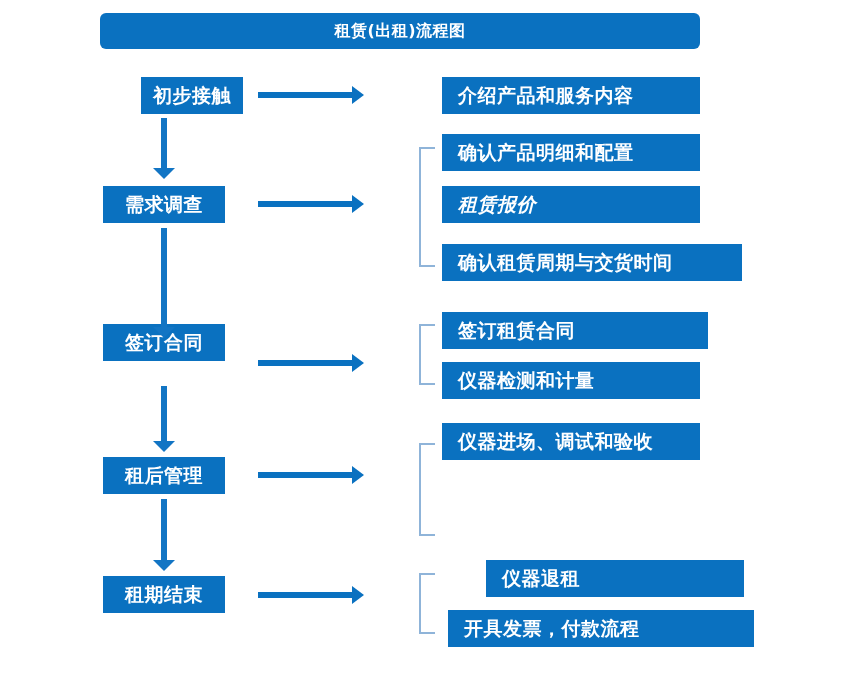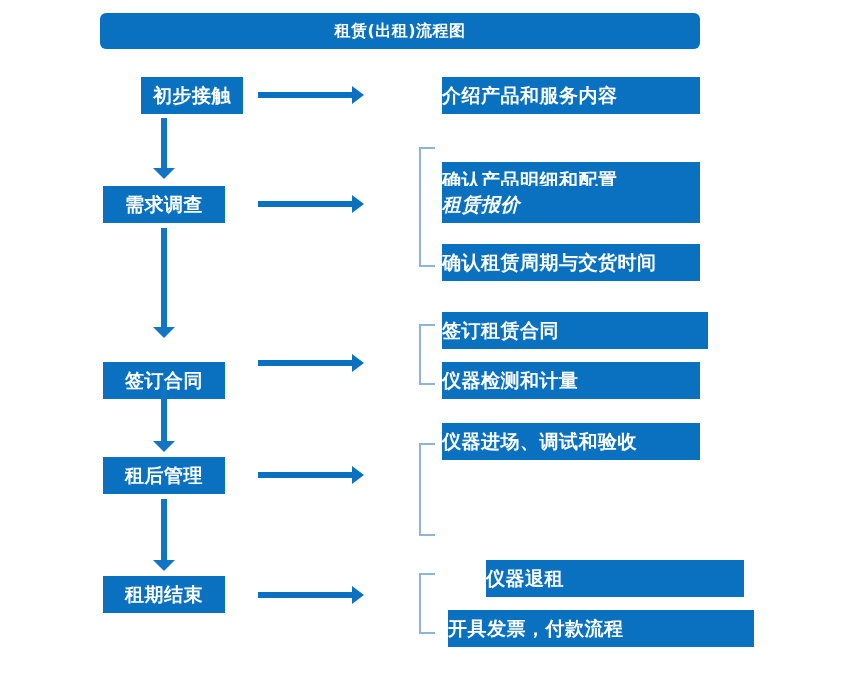--- a/index.html
+++ b/index.html
@@ -42,20 +42,21 @@
     border-radius: 6px;
   }
 
   .stage-box {
     justify-content: center;
     font-size: 19px;
   }
 
   .detail-box {
     justify-content: flex-start;
+    padding-left: 16px;
     font-size: 19px;
   }
 
   
   .v-arrow {
     position: absolute;
     width: 22px;
   }
   .v-arrow .shaft {
     position: absolute;
@@ -109,21 +110,21 @@
 <body>
 
 <div id="canvas">
 
   <div class="box title-box" style="left:100px; top:13px; width:600px; height:36px;">租赁(出租)流程图</div>
 
   <div class="box stage-box" style="left:103px; top:77px; width:102px; height:37px;margin-left:38px;">初步接触</div>
 
   <div class="box stage-box" style="left:103px; top:186px; width:122px; height:37px;">需求调查</div>
 
-  <div class="box stage-box" style="left:103px; top:362px; width:122px; height:37px;">签订合同</div>
+  <div class="box stage-box" style="left:103px; top:324px; width:122px; height:37px;">签订合同</div>
 
   <div class="box stage-box" style="left:103px; top:457px; width:122px; height:37px;">租后管理</div>
 
   <div class="box stage-box" style="left:103px; top:576px; width:122px; height:37px;">租期结束</div>
 
   <div class="v-arrow" style="left:153px; top:118px; height:61px;">
     <div class="shaft" style="height:50px;"></div>
     <div class="head" style="top:50px;"></div>
   </div>
 
@@ -167,25 +168,25 @@
     <div class="head" style="left:94px;"></div>
   </div>
 
   <div class="bracket" style="left:419px; top:147px; height:120px;"></div>
   <div class="bracket" style="left:419px; top:324px; height:61px;"></div>
   <div class="bracket" style="left:419px; top:443px; height:93px;"></div>
   <div class="bracket" style="left:419px; top:573px; height:61px;"></div>
 
   <div class="box detail-box" style="left:442px; top:77px; width:258px; height:37px;">介绍产品和服务内容</div>
 
-  <div class="box detail-box" style="left:442px; top:134px; width:258px; height:37px;margin-top:28px;">确认产品明细和配置</div>
+  <div class="box detail-box" style="left:442px; top:134px; width:258px; height:37px;">确认产品明细和配置</div>
 
   <div class="box detail-box" style="left:442px; top:186px; width:258px; height:37px;font-style:italic;">租赁报价</div>
 
-  <div class="box detail-box" style="left:442px; top:244px; width:258px; height:37px;">确认租赁周期与交货时间</div>
+  <div class="box detail-box" style="left:442px; top:244px; width:300px; height:37px;">确认租赁周期与交货时间</div>
 
   <div class="box detail-box" style="left:442px; top:312px; width:266px; height:37px;">签订租赁合同</div>
 
   <div class="box detail-box" style="left:442px; top:362px; width:258px; height:37px;">仪器检测和计量</div>
 
   <div class="box detail-box" style="left:442px; top:423px; width:258px; height:37px;">仪器进场、调试和验收</div>
 
 
   <div class="box detail-box" style="left:442px; top:560px; width:258px; height:37px;margin-left:44px;">仪器退租</div>
 

